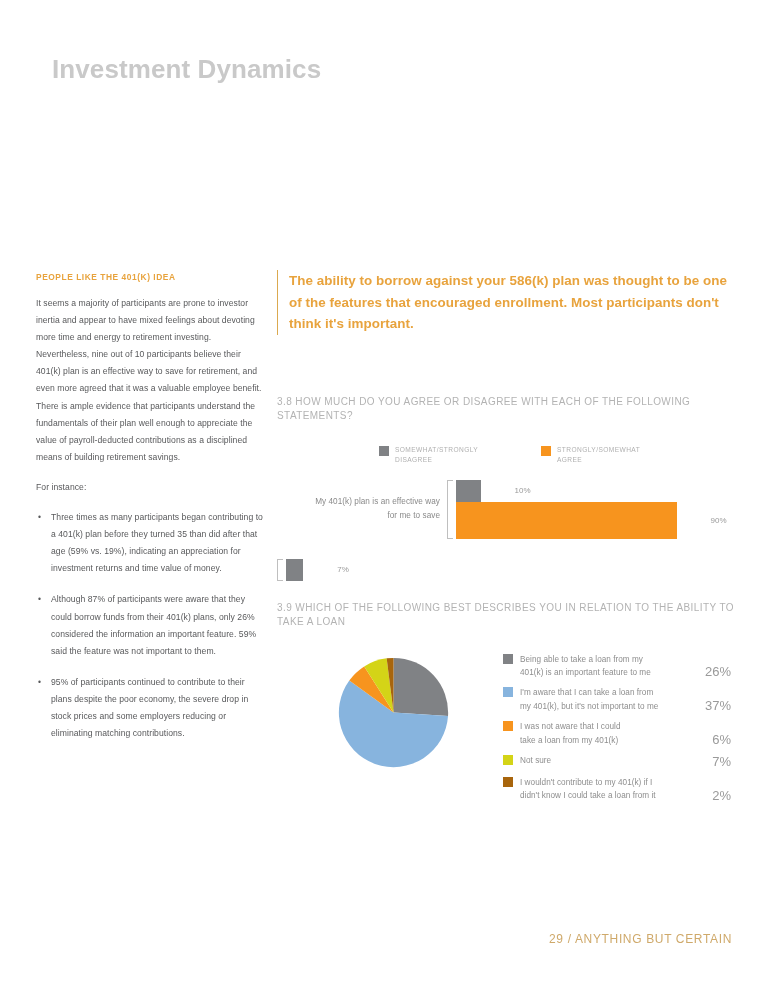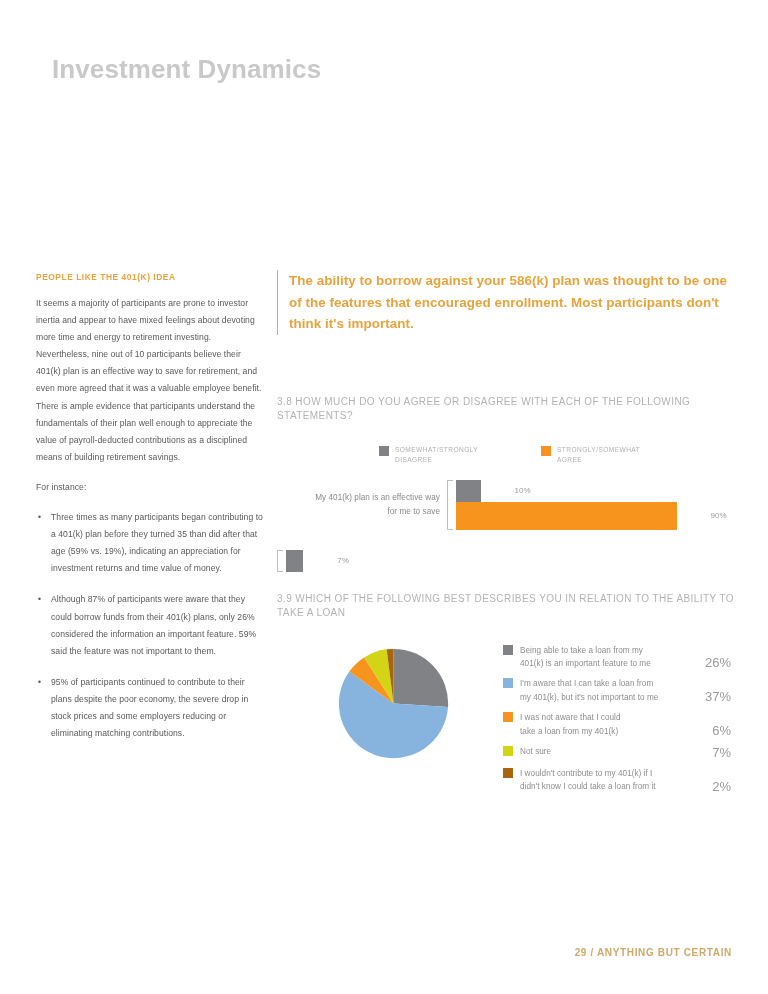--- a/index.html
+++ b/index.html
@@ -164,21 +164,21 @@
   }
   .bar-stack {
     flex: 1;
   }
   .bar-row {
     display: flex;
     align-items: center;
     height: 22px;
     gap: 28px;
   }
-  .bar-row.tall { height: 28px; }
+  .bar-row.tall { height: 37px; }
   .bar-fill {
     height: 100%;
   }
   .bar-value {
     font-size: 8px;
     color: #9a9a9a;
     margin-left: 6px;
     letter-spacing: 0.05px;
     white-space: nowrap;
   }
@@ -226,23 +226,23 @@
     width: 28px;
     text-align: right;
     align-self: flex-end;
     letter-spacing: 0.03px;
   }
 
   
   .footer {
     position: absolute;
     right: 36px;
-    bottom: 36px;
-    font-size: 10px;
-    font-weight: bold;
+    bottom: 48px;
+    font-size: 12px;
+    font-weight: normal;
     color: #cfa96a;
     letter-spacing: 0.65px;
   }
 </style>
 </head>
 <body>
 
 <div class="page">
 
   <div class="page-title">Investment Dynamics</div>

